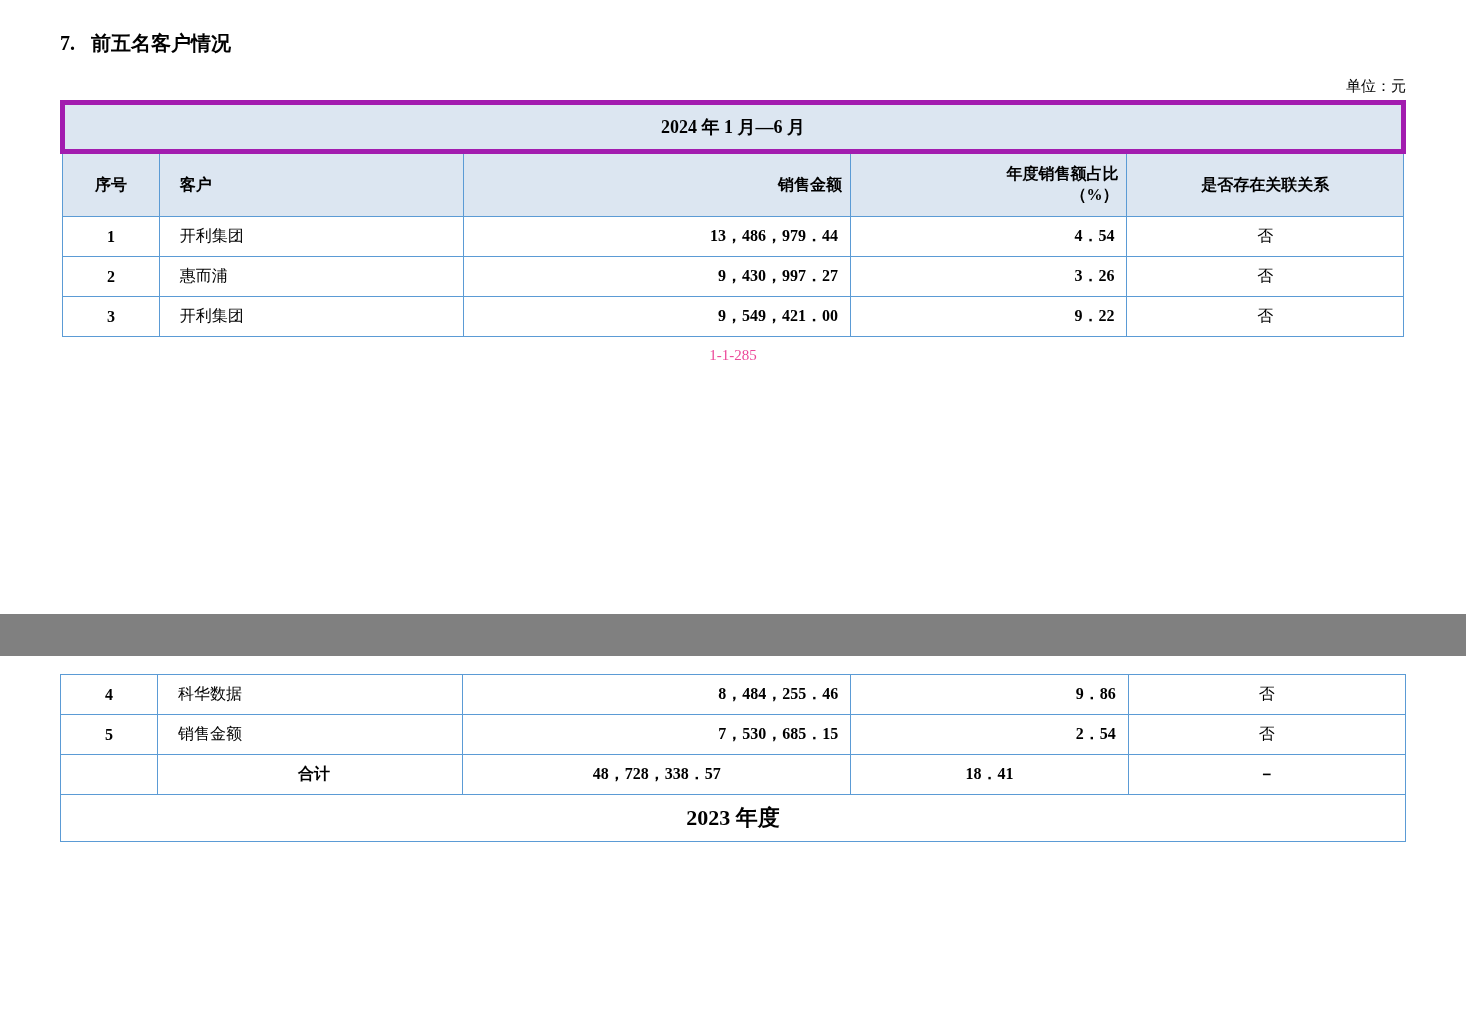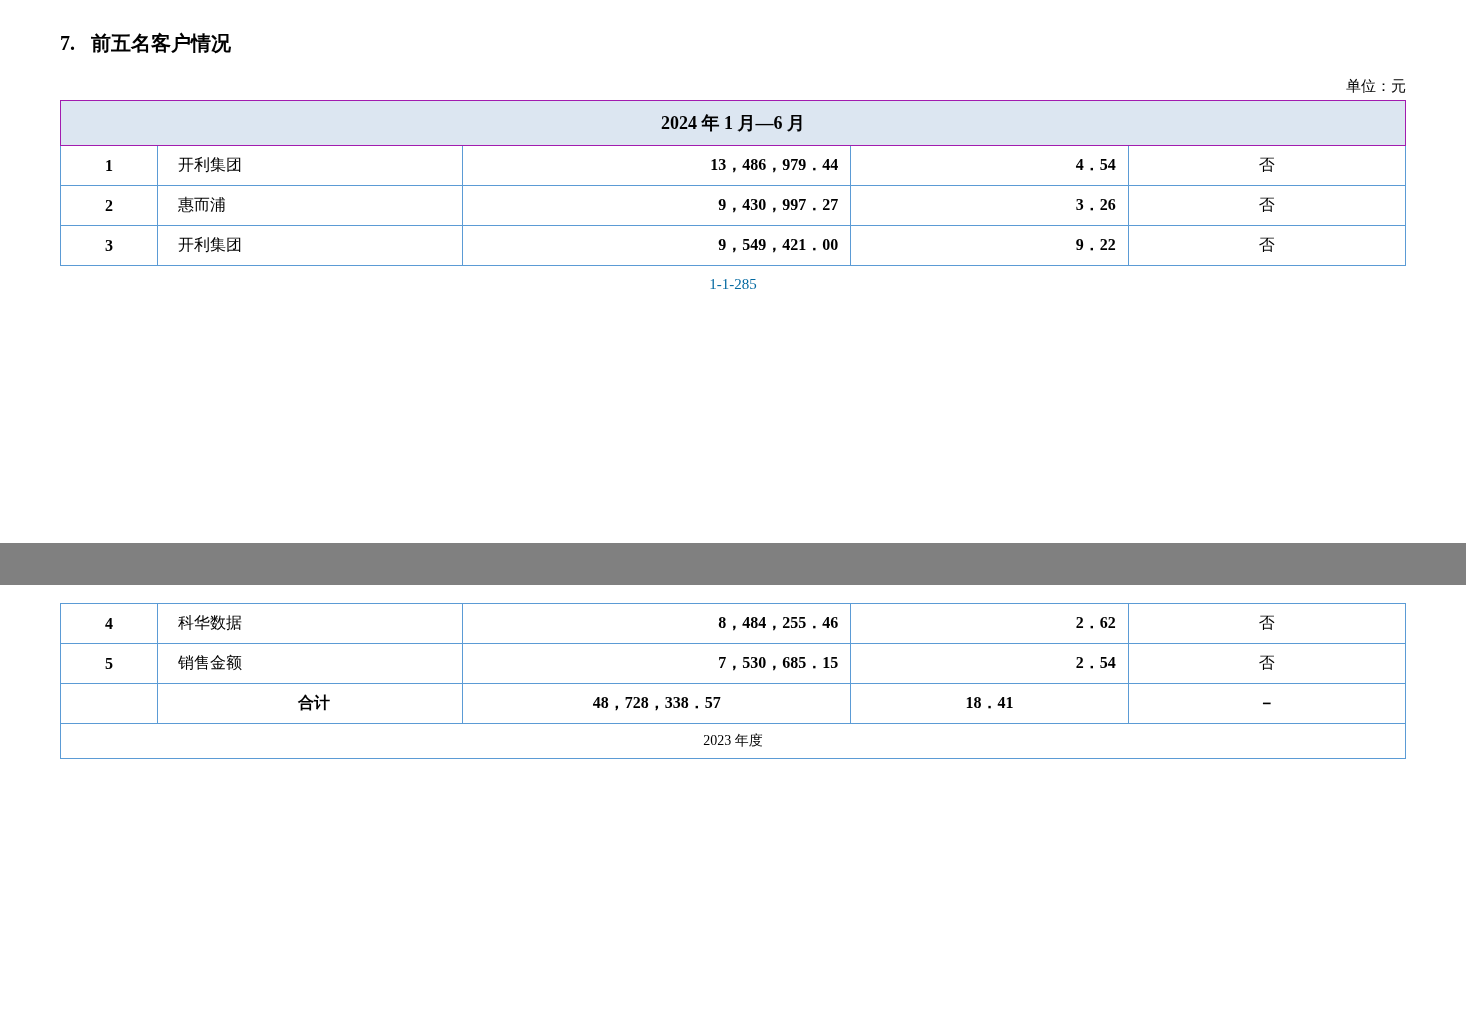--- a/index.html
+++ b/index.html
@@ -41,21 +41,21 @@
       width: 100%;
       border-collapse: collapse;
       font-size: 16px;
     }
     .header-row-merged {
       background-color: #dce6f1;
       text-align: center;
       font-weight: bold;
       font-size: 18px;
       padding: 10px;
-      border: 1px solid #a21caf;
+      border: 5px solid #a21caf;
     }
     th {
       background-color: #dce6f1;
       border: 1px solid #5b9bd5;
       padding: 10px 8px;
       text-align: center;
       font-weight: bold;
       font-size: 16px;
     }
     td {
@@ -87,41 +87,41 @@
       text-align: center;
     }
     .seq-cell {
       text-align: center;
       font-weight: bold;
     }
     .page-num {
       text-align: center;
       font-size: 15px;
       margin-top: 10px;
-      color: #0369a1;
+      color: #ec4899;
     }
     .gray-divider {
       position: absolute;
       left: 0;
       width: 100%;
       height: 42px;
       background-color: #808080;
     }
     .bottom-section {
       padding: 0 60px;
     }
     .total-row td {
       font-weight: bold;
       text-align: center;
       margin-top: 22px;
     }
     .next-year-label {
       text-align: center;
-      font-size: 14px;
-      font-weight: normal;
+      font-size: 22px;
+      font-weight: bold;
       padding: 8px;
       border: 1px solid #5b9bd5;
       border-top: none;
     }
   </style>
 </head>
 <body>
 
 <div class="page-container">
 
@@ -129,20 +129,27 @@
     <span class="section-number">7.</span>
     <span>前五名客户情况</span>
   </div>
 
   <div class="unit-label">单位：元</div>
 
   <table>
     <thead>
       <tr>
         <td class="header-row-merged" colspan="5">2024 年 1 月—6 月</td>
+      </tr>
+      <tr>
+        <th class="col-seq">序号</th>
+        <th class="col-customer">客户</th>
+        <th class="col-amount">销售金额</th>
+        <th class="col-ratio">年度销售额占比<br>（%）</th>
+        <th class="col-related">是否存在关联关系</th>
       </tr>
     </thead>
     <tbody id="top-tbody">
     <tr>
       <td class="col-seq seq-cell">1</td>
       <td class="col-customer">开利集团</td>
       <td class="col-amount">13，486，979．44</td>
       <td class="col-ratio">4．54</td>
       <td class="col-related">否</td>
     </tr>
@@ -170,21 +177,21 @@
   <div class="gray-divider"></div>
 </div>
 
 <div class="bottom-section" style="margin-top: 310px;">
   <table>
     <tbody id="bottom-tbody">
     <tr>
       <td class="col-seq seq-cell">4</td>
       <td class="col-customer">科华数据</td>
       <td class="col-amount">8，484，255．46</td>
-      <td class="col-ratio">2．62</td>
+      <td class="col-ratio">9．86</td>
       <td class="col-related">否</td>
     </tr>
         <tr>
       <td class="col-seq seq-cell">5</td>
       <td class="col-customer">销售金额</td>
       <td class="col-amount">7，530，685．15</td>
       <td class="col-ratio">2．54</td>
       <td class="col-related">否</td>
     </tr>
       </tbody>

